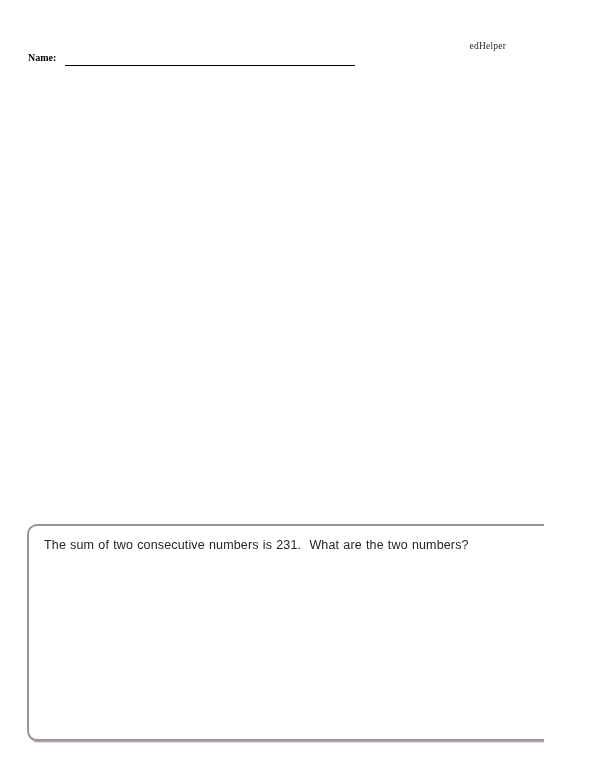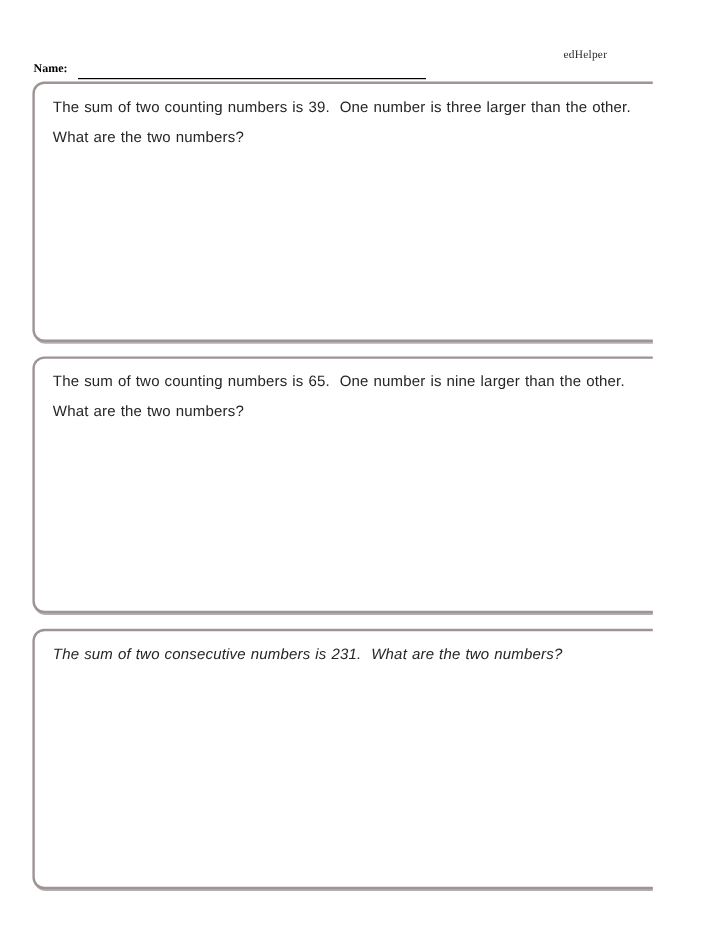--- a/index.html
+++ b/index.html
@@ -52,21 +52,21 @@
     left: 27px;
     width: 543px;
     background: #ffffff;
     border: 2px solid #9d9493;
     border-radius: 10px;
     box-shadow: 1px 1.5px 0 rgba(120,112,110,0.55);
   }
 
   .problem-box.b1 { top: 68px;  height: 217px; }
   .problem-box.b2 { top: 297px; height: 214px; }
-  .problem-box.b3 { top: 524px; height: 217px; font-style: italic; }
+  .problem-box.b3 { top: 524px; height: 217px; }
 
   .problem-text {
     padding: 7px 15px 0 15px;
     font-size: 12.5px;
     line-height: 25px;
     color: #252525;
     letter-spacing: 0.15px;
     word-spacing: 0.5px;
     white-space: pre-wrap;
   }
@@ -76,25 +76,19 @@
 
 <div class="page">
 
   <div class="brand">edHelper</div>
 
   <div class="name-row">
     <span class="name-label">Name:</span>
     <span class="name-line"></span>
   </div>
 
-  <div class="problem-box b1">
-    <div class="problem-text">The sum of two counting numbers is 39.  One number is three larger than the other.  What are the two numbers?</div>
-  </div>
 
-  <div class="problem-box b2">
-    <div class="problem-text">The sum of two counting numbers is 65.  One number is nine larger than the other.  What are the two numbers?</div>
-  </div>
 
   <div class="problem-box b3">
     <div class="problem-text">The sum of two consecutive numbers is 231.  What are the two numbers?</div>
   </div>
 
 </div>
 
 </body></html>

